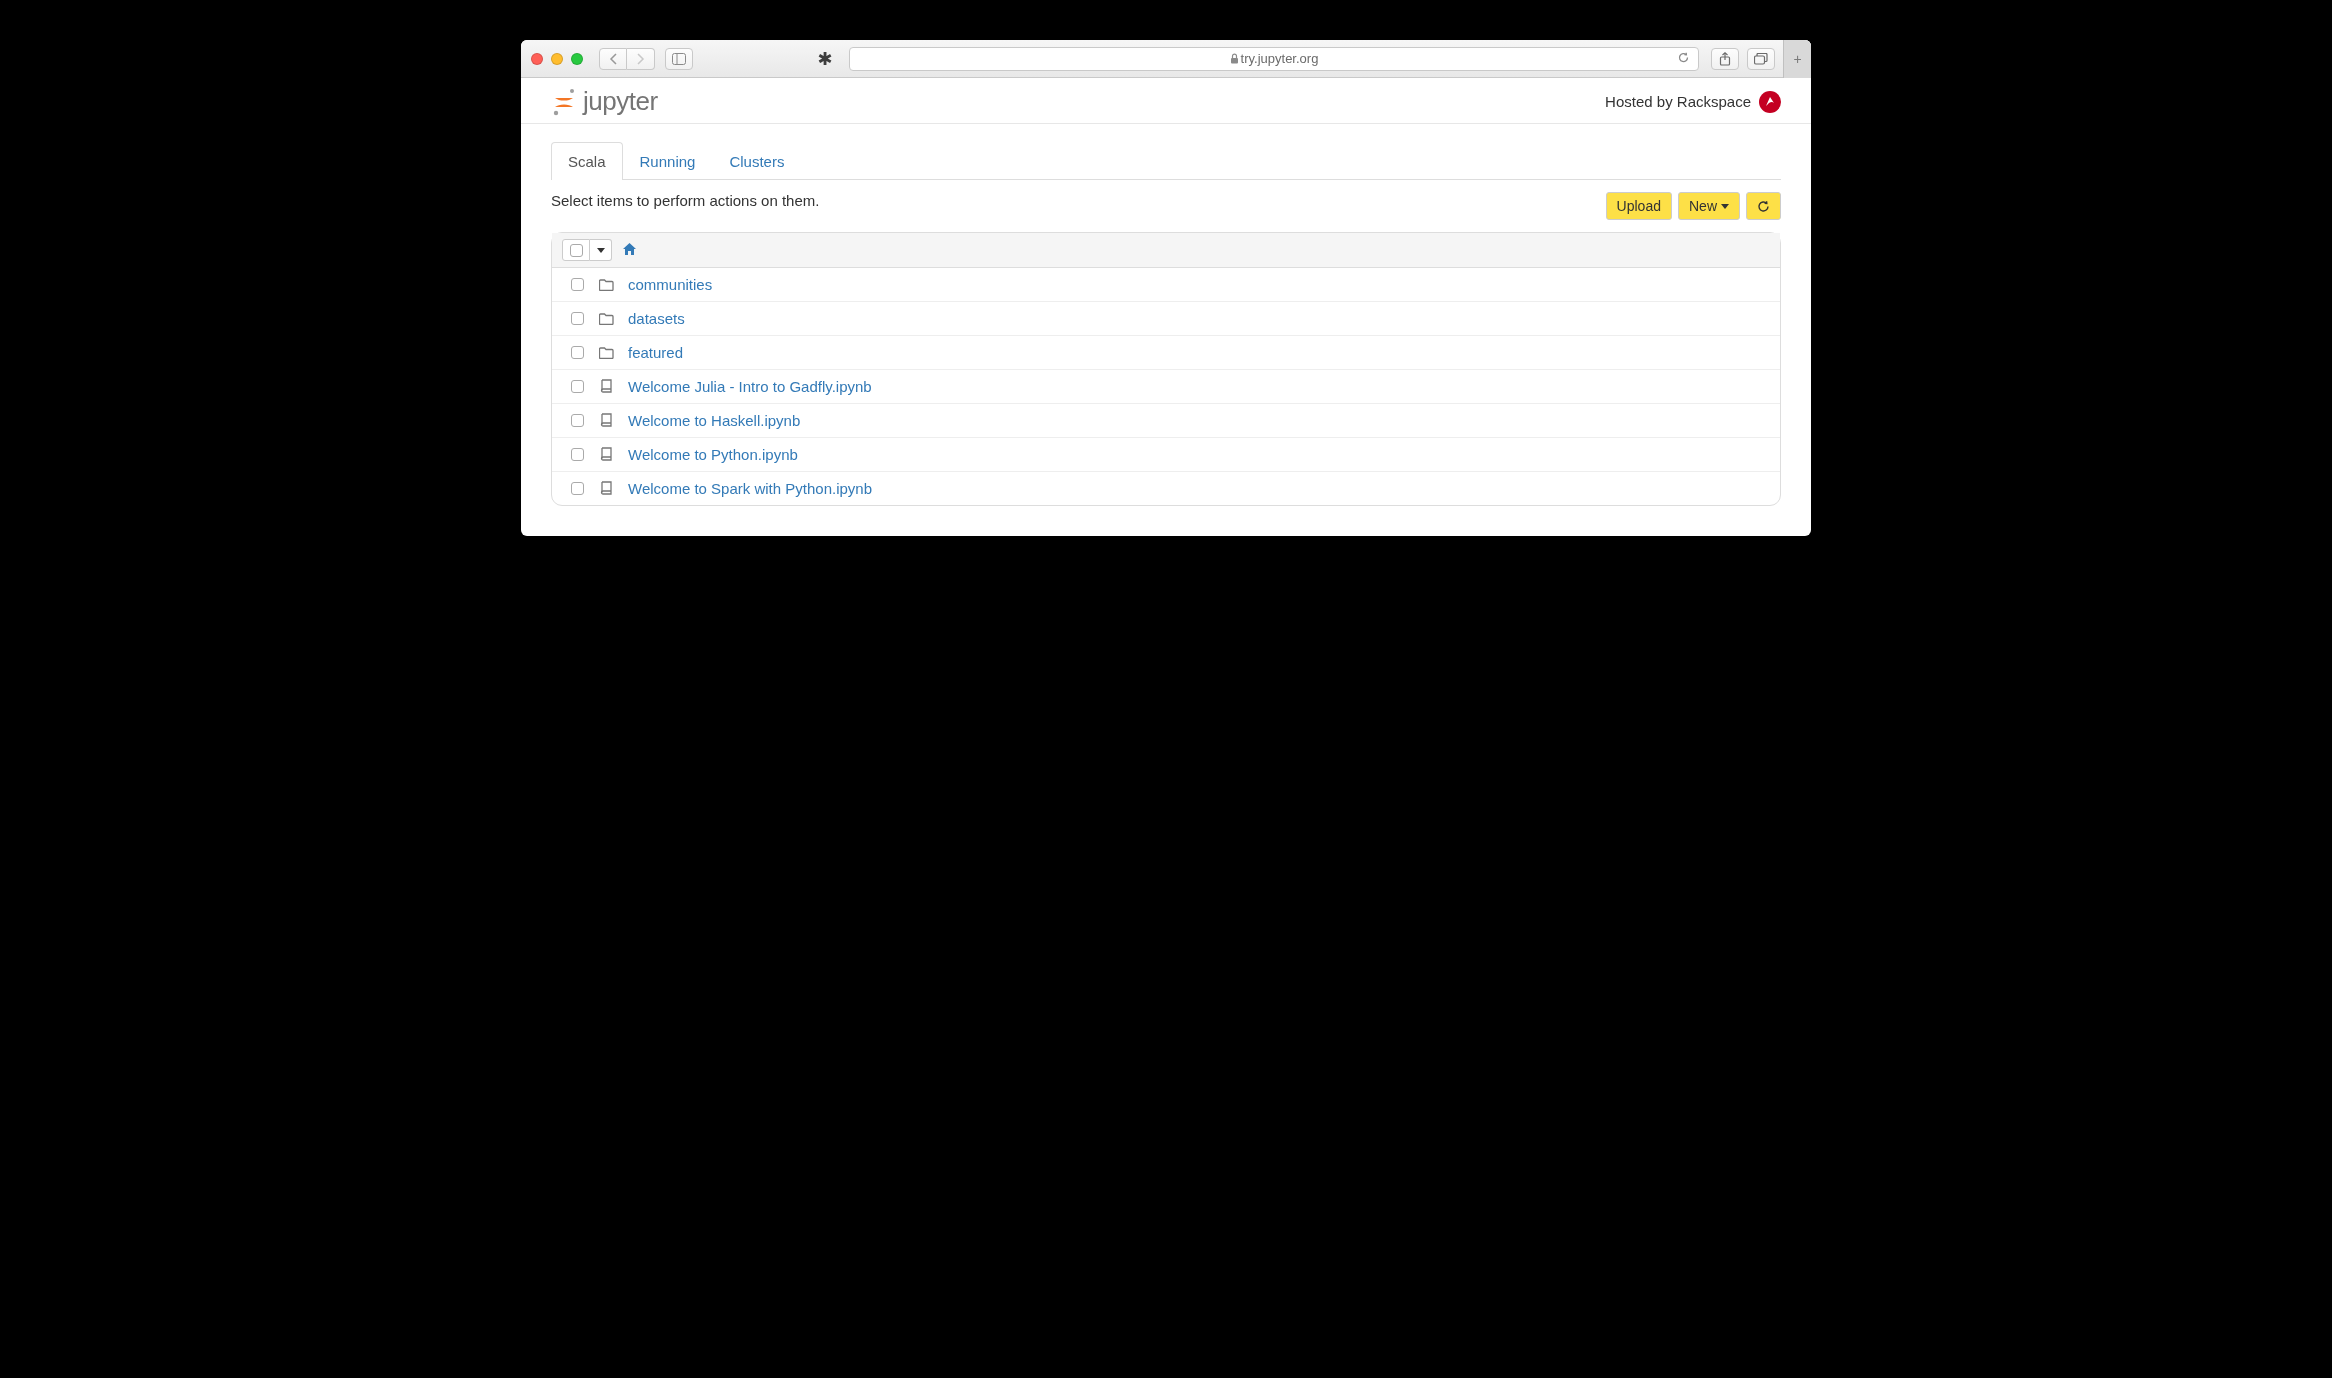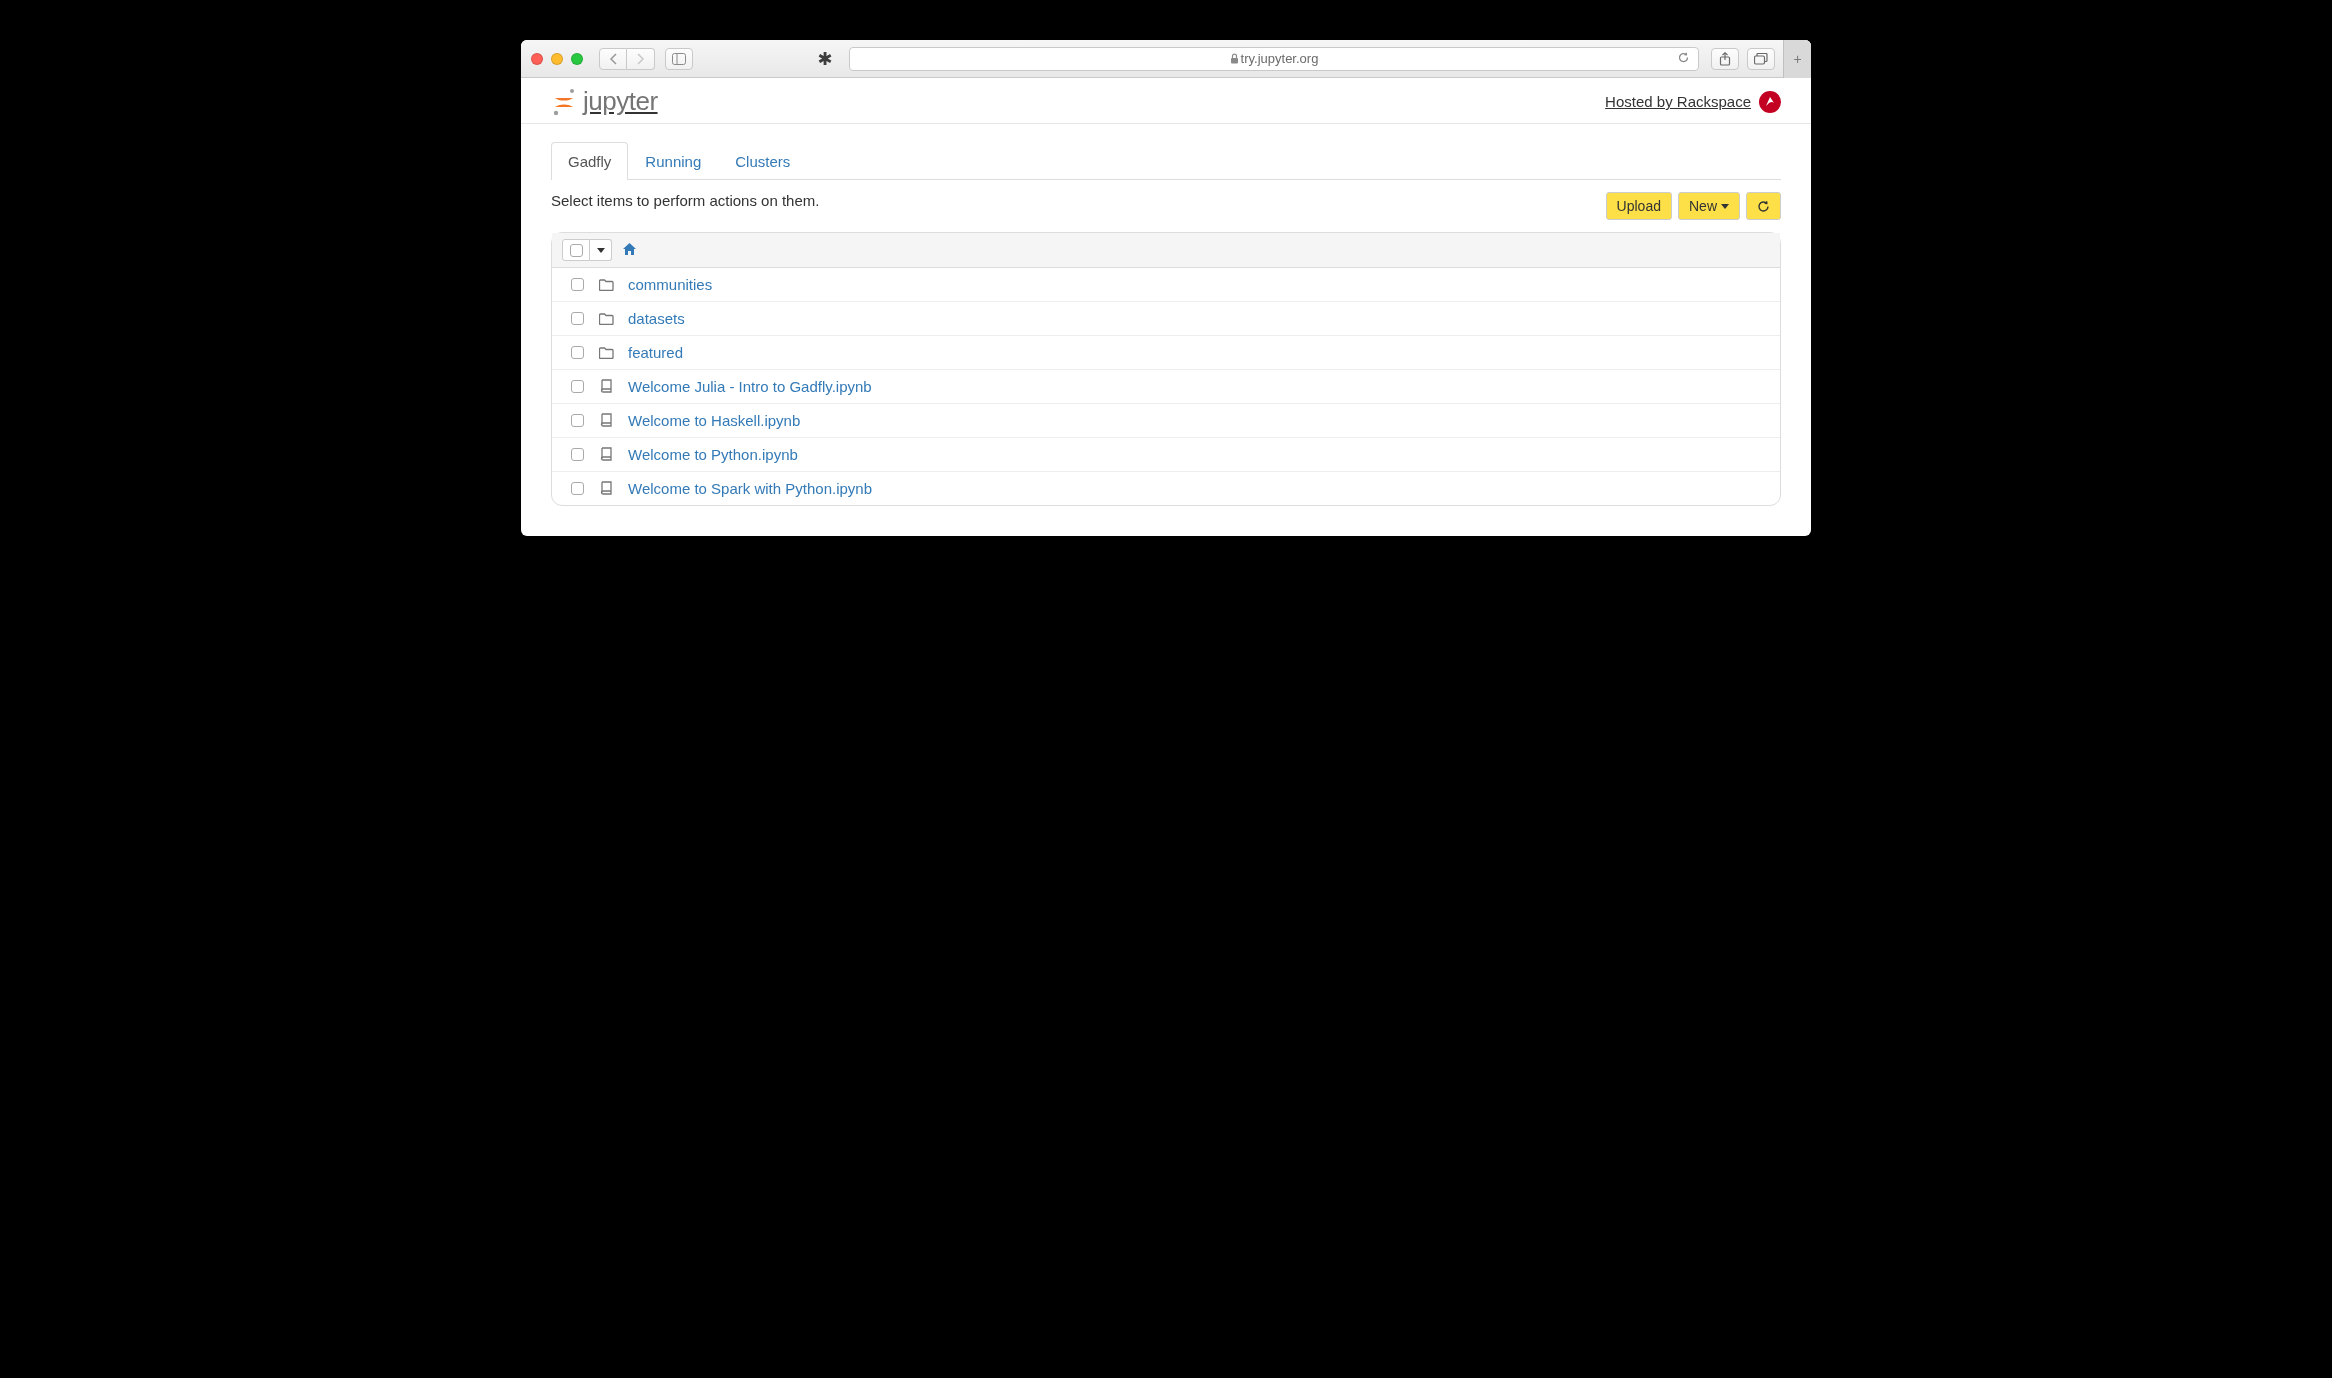--- a/index.html
+++ b/index.html
@@ -13,21 +13,21 @@
 .nav-btn { width: 28px; height: 22px; background: linear-gradient(#fdfdfd,#f1f1f1); border: 1px solid #c9c9c9; display: flex; align-items: center; justify-content: center; color: #8a8a8a; font-size: 14px; }
 .nav-btn:first-child { border-radius: 4px 0 0 4px; }
 .nav-btn:last-child { border-radius: 0 4px 4px 0; border-left: none; }
 .sidebar-btn { width: 28px; height: 22px; background: linear-gradient(#fdfdfd,#f1f1f1); border: 1px solid #c9c9c9; border-radius: 4px; margin-left: 10px; display: flex; align-items: center; justify-content: center; }
 .ext-icon { width: 24px; height: 22px; margin-left: 120px; display: flex; align-items: center; justify-content: center; font-size: 18px; color: #3d3d3d; }
 .addr { flex: 1; height: 24px; background: #fff; border: 1px solid #c9c9c9; border-radius: 4px; margin: 0 12px; display: flex; align-items: center; justify-content: center; gap: 2px; font-size: 13px; color: #6b6b6b; position: relative; }
 .addr .refresh { position: absolute; right: 8px; color: #8a8a8a; }
 .tb-right { display: flex; gap: 8px; }
 .tb-btn { width: 28px; height: 22px; background: linear-gradient(#fdfdfd,#f1f1f1); border: 1px solid #c9c9c9; border-radius: 4px; display: flex; align-items: center; justify-content: center; color: #6b6b6b; }
 .newtab { width: 28px; height: 38px; background: #d9d9d9; border-left: 1px solid #c0c0c0; display: flex; align-items: center; justify-content: center; color: #7a7a7a; margin: -8px -10px -8px 8px; }
-.header { display: flex; align-items: center; justify-content: space-between; padding: 8px 30px 6px; border-bottom: 1px solid #e7e7e7; text-decoration: underline; }
+.header { display: flex; align-items: center; justify-content: space-between; padding: 8px 30px 6px; border-bottom: 1px solid #e7e7e7; }
 .logo { display: flex; align-items: center; gap: 6px; }
 .logo-text { font-size: 26px; color: #757575; font-weight: 400; letter-spacing: -.5px; }
 .host { display: flex; align-items: center; gap: 8px; font-size: 15px; color: #333; }
 .rack-icon { width: 22px; height: 22px; border-radius: 50%; background: #c40022; display: flex; align-items: center; justify-content: center; }
 .content { padding: 0 30px 30px; }
 .tabs { display: flex; border-bottom: 1px solid #ddd; margin-top: 18px; }
 .tab { padding: 10px 16px; font-size: 15px; color: #337ab7; cursor: pointer; border: 1px solid transparent; border-bottom: none; margin-bottom: -1px; }
 .tab.active { color: #555; background: #fff; border-color: #ddd; border-radius: 4px 4px 0 0; }
 .toolbar { display: flex; justify-content: space-between; margin: 12px 0; }
 .hint { font-size: 15px; color: #333; }
@@ -123,21 +123,21 @@
       <span class="rack-icon">
         <svg width="14" height="14" viewBox="0 0 14 14">
             <path d="M3 11 L7 2 L11 8 Q9 6 6 8 Z" fill="#fff"></path>
           </svg>
       </span>
     </div>
   </div>
 
   <div class="content">
     <div class="tabs">
-      <div class="tab active">Gadfly</div>
+      <div class="tab active">Scala</div>
       <div class="tab">Running</div>
       <div class="tab">Clusters</div>
     </div>
 
     <div class="toolbar">
       <div class="hint">Select items to perform actions on them.</div>
       <div class="actions">
         <div class="btn">Upload</div>
         <div class="btn">
           <span>New</span>

